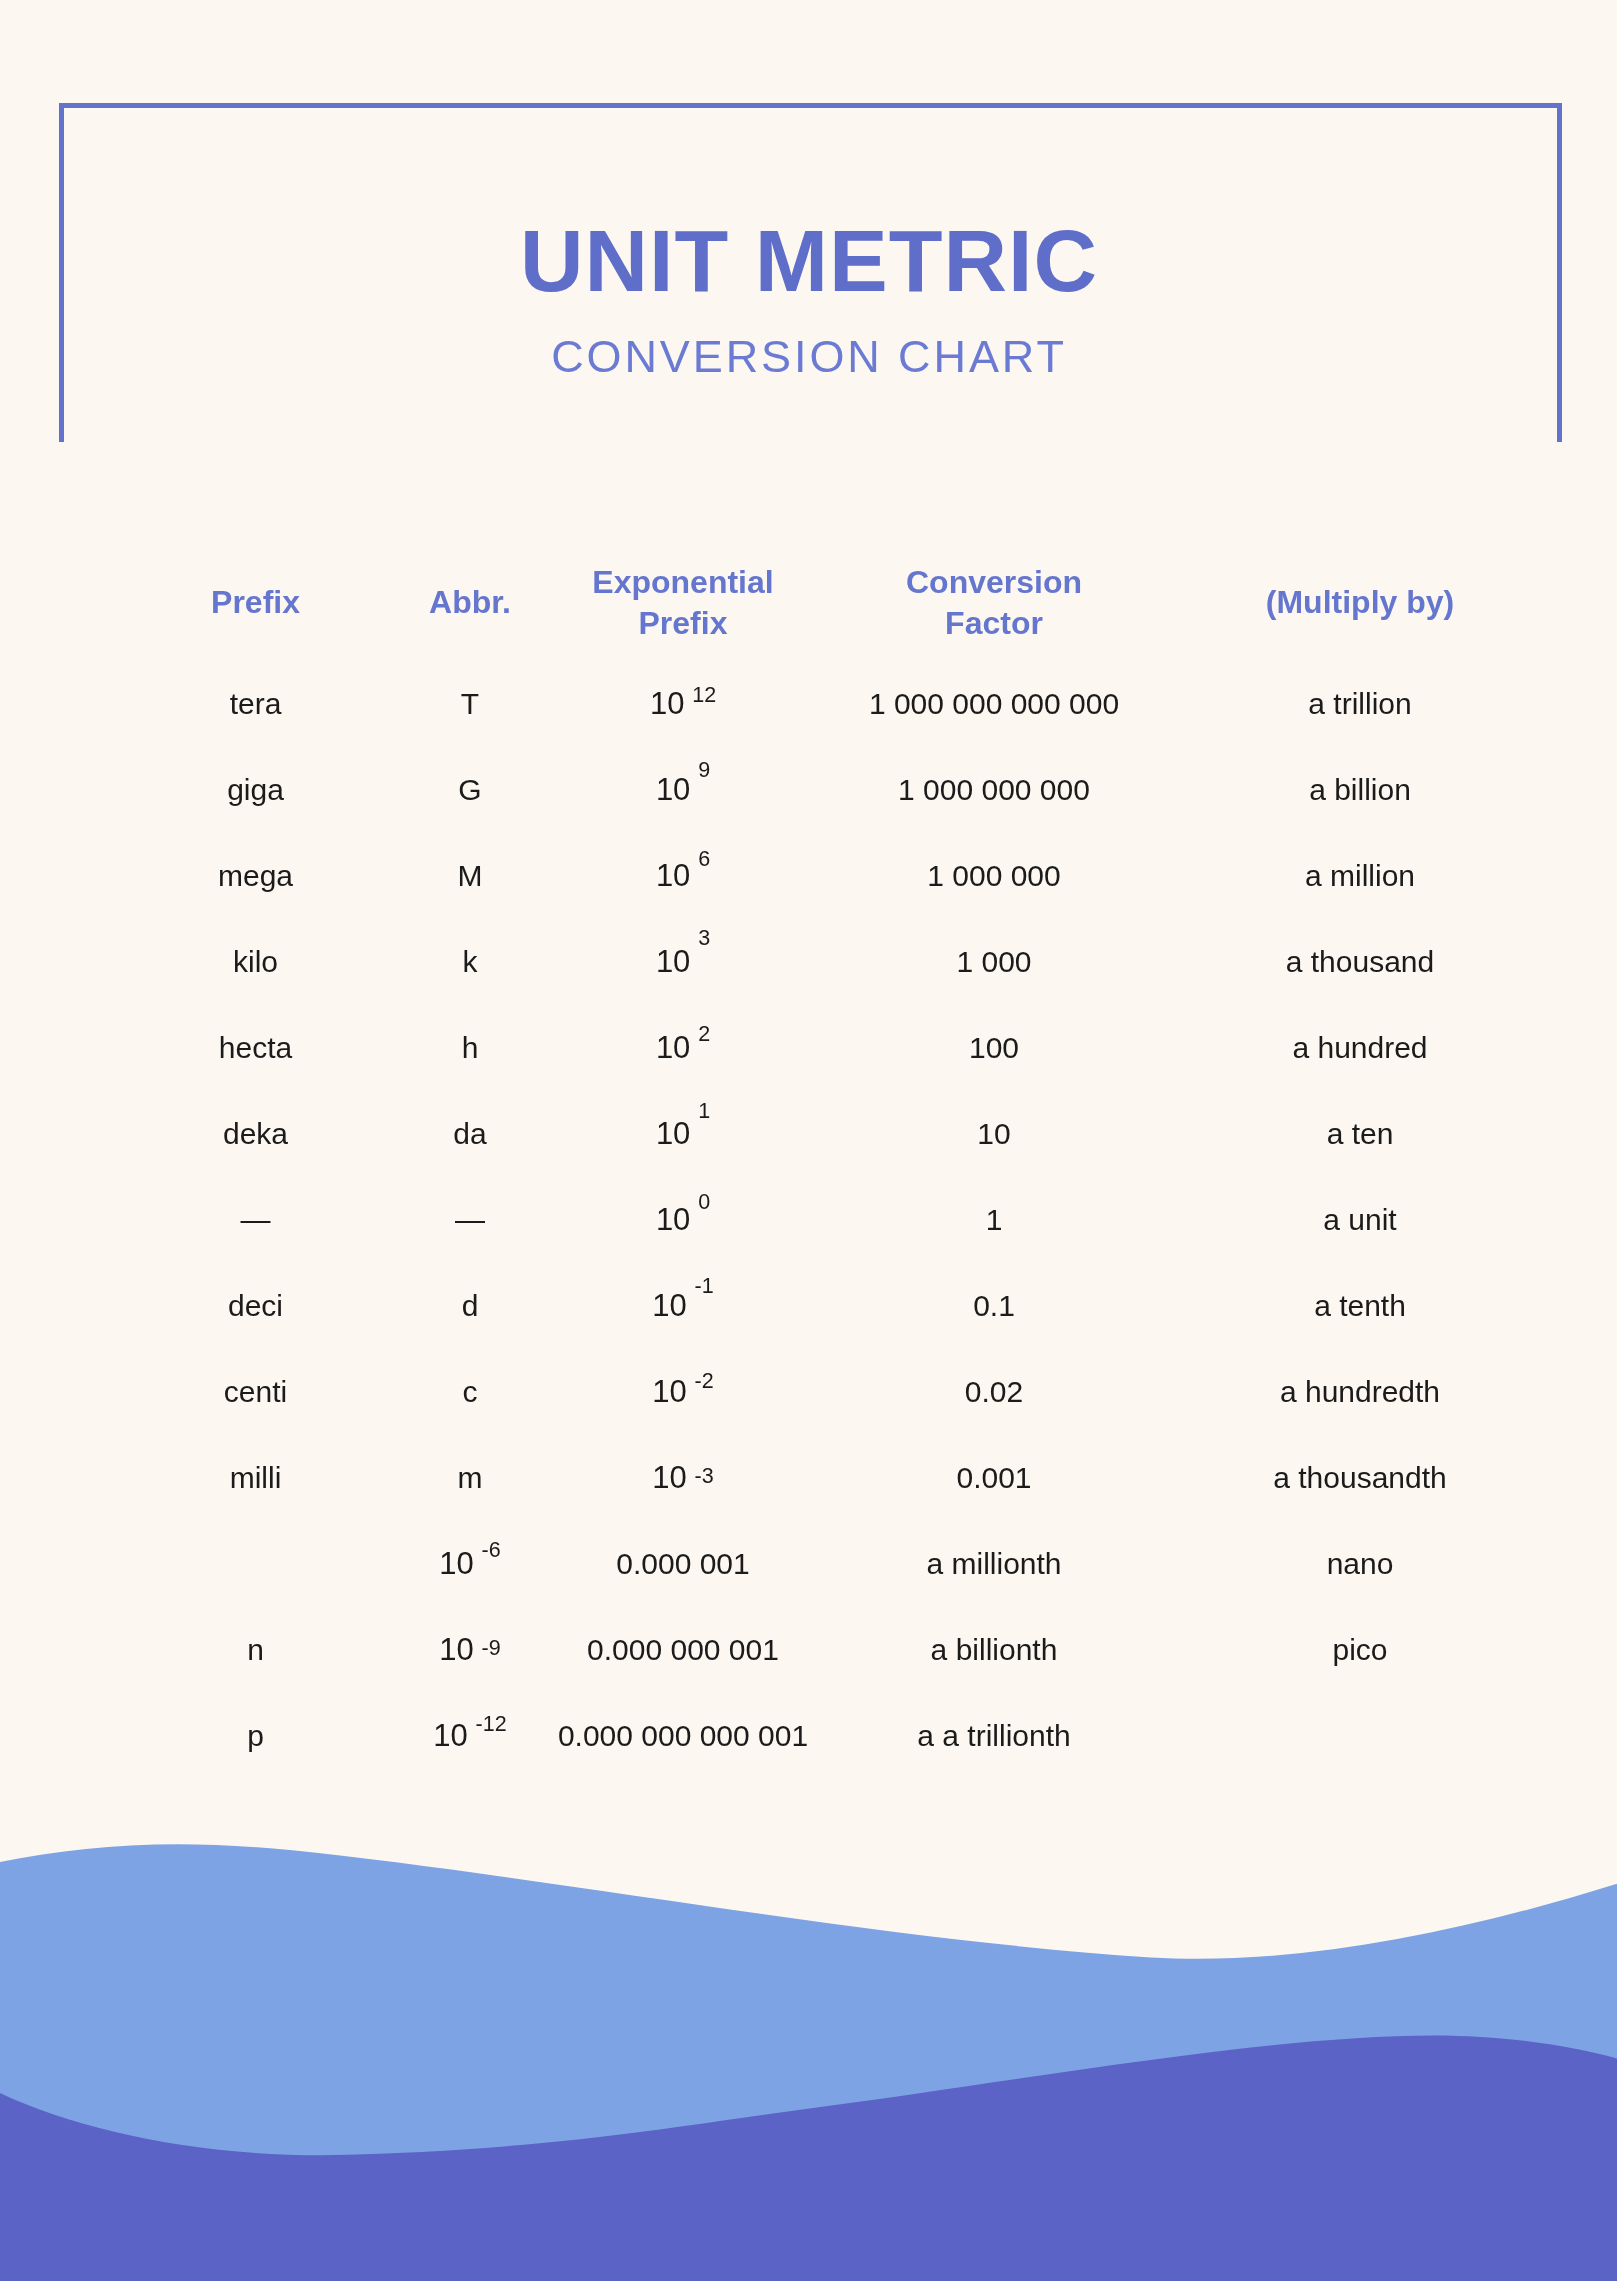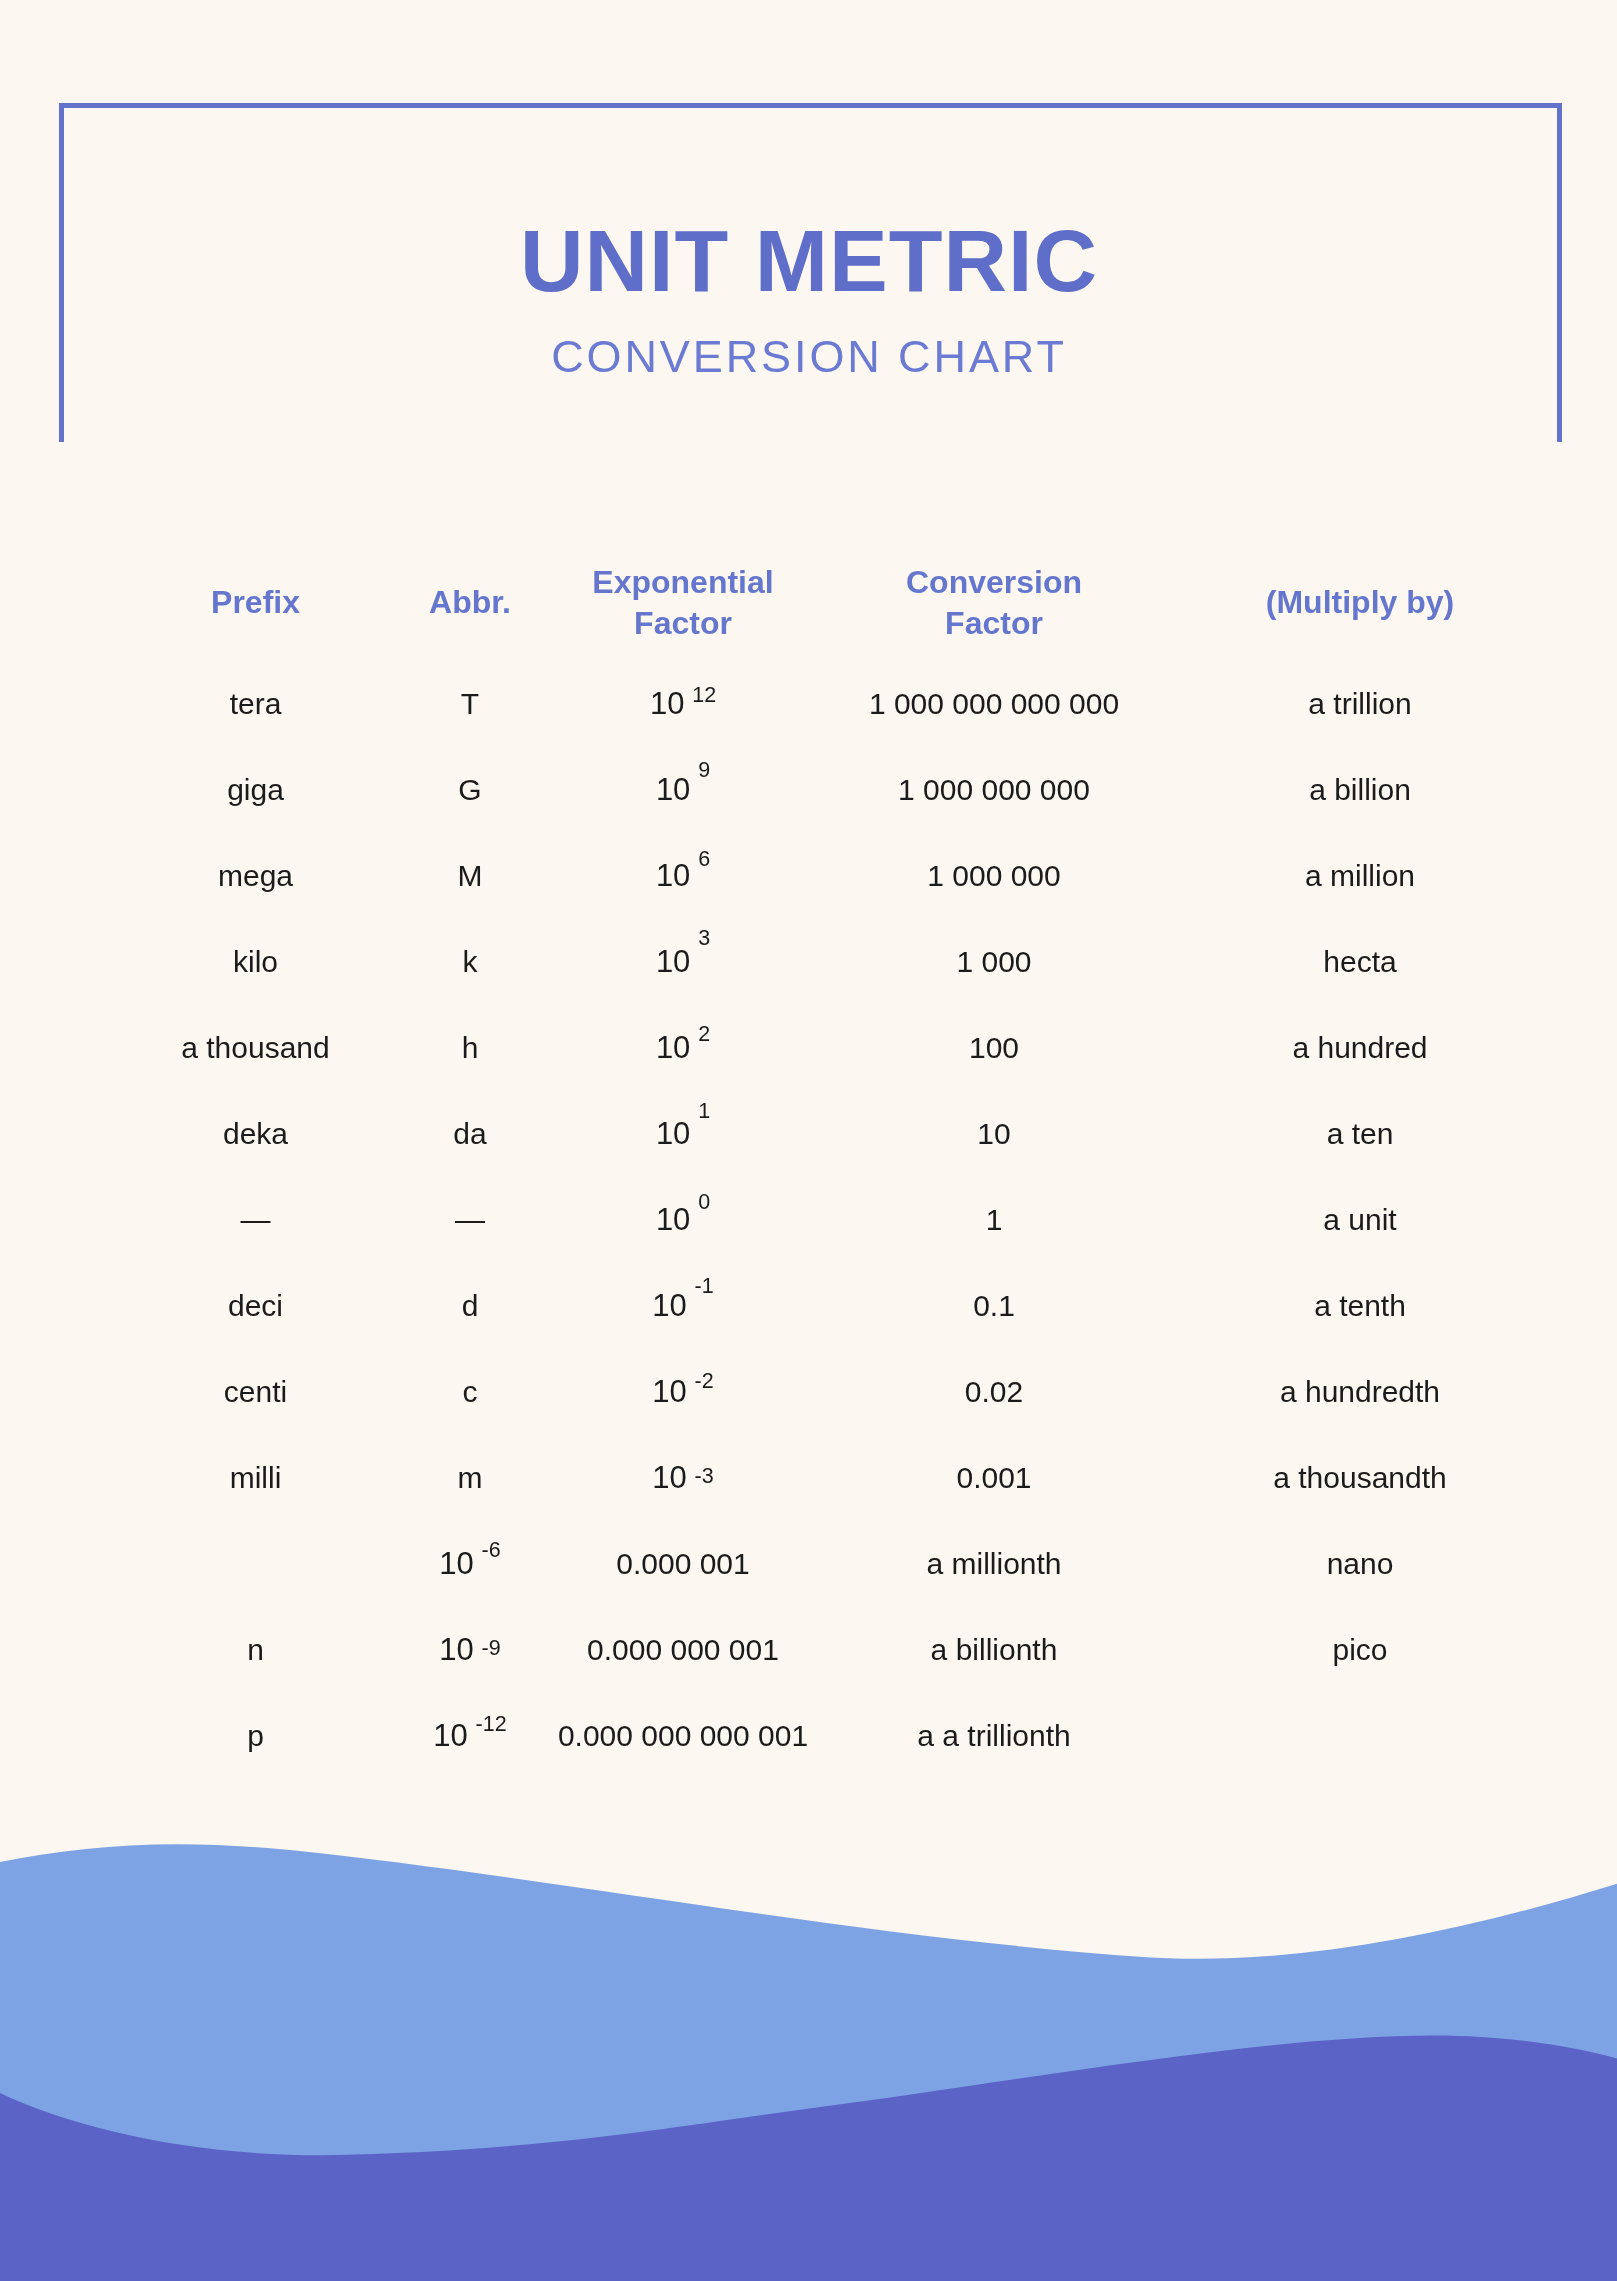--- a/index.html
+++ b/index.html
@@ -99,21 +99,21 @@
 
   <div class="title-block">
     <div class="main-title">UNIT METRIC</div>
     <div class="sub-title">CONVERSION CHART</div>
   </div>
 
   <div class="conv-table">
     <div class="hcell">Prefix</div>
     <div class="hcell">Abbr.</div>
     <div class="hcell">Exponential
-Factor</div>
+Prefix</div>
     <div class="hcell">Conversion
 Factor</div>
     <div class="hcell">(Multiply by)</div>
 
     <div class="cell">tera</div>
     <div class="cell">T</div>
     <div class="cell exp">
         <span>10</span>
         <sup style="top:-0.40em">12</sup>
       </div>
@@ -138,23 +138,23 @@
     <div class="cell">1 000 000</div>
     <div class="cell">a million</div>
 
     <div class="cell">kilo</div>
     <div class="cell">k</div>
     <div class="cell exp">
         <span>10</span>
         <sup style="top:-1.10em">3</sup>
       </div>
     <div class="cell">1 000</div>
+    <div class="cell">a thousand</div>
+
     <div class="cell">hecta</div>
-
-    <div class="cell">a thousand</div>
     <div class="cell">h</div>
     <div class="cell exp">
         <span>10</span>
         <sup style="top:-0.65em">2</sup>
       </div>
     <div class="cell">100</div>
     <div class="cell">a hundred</div>
 
     <div class="cell">deka</div>
     <div class="cell">da</div>

